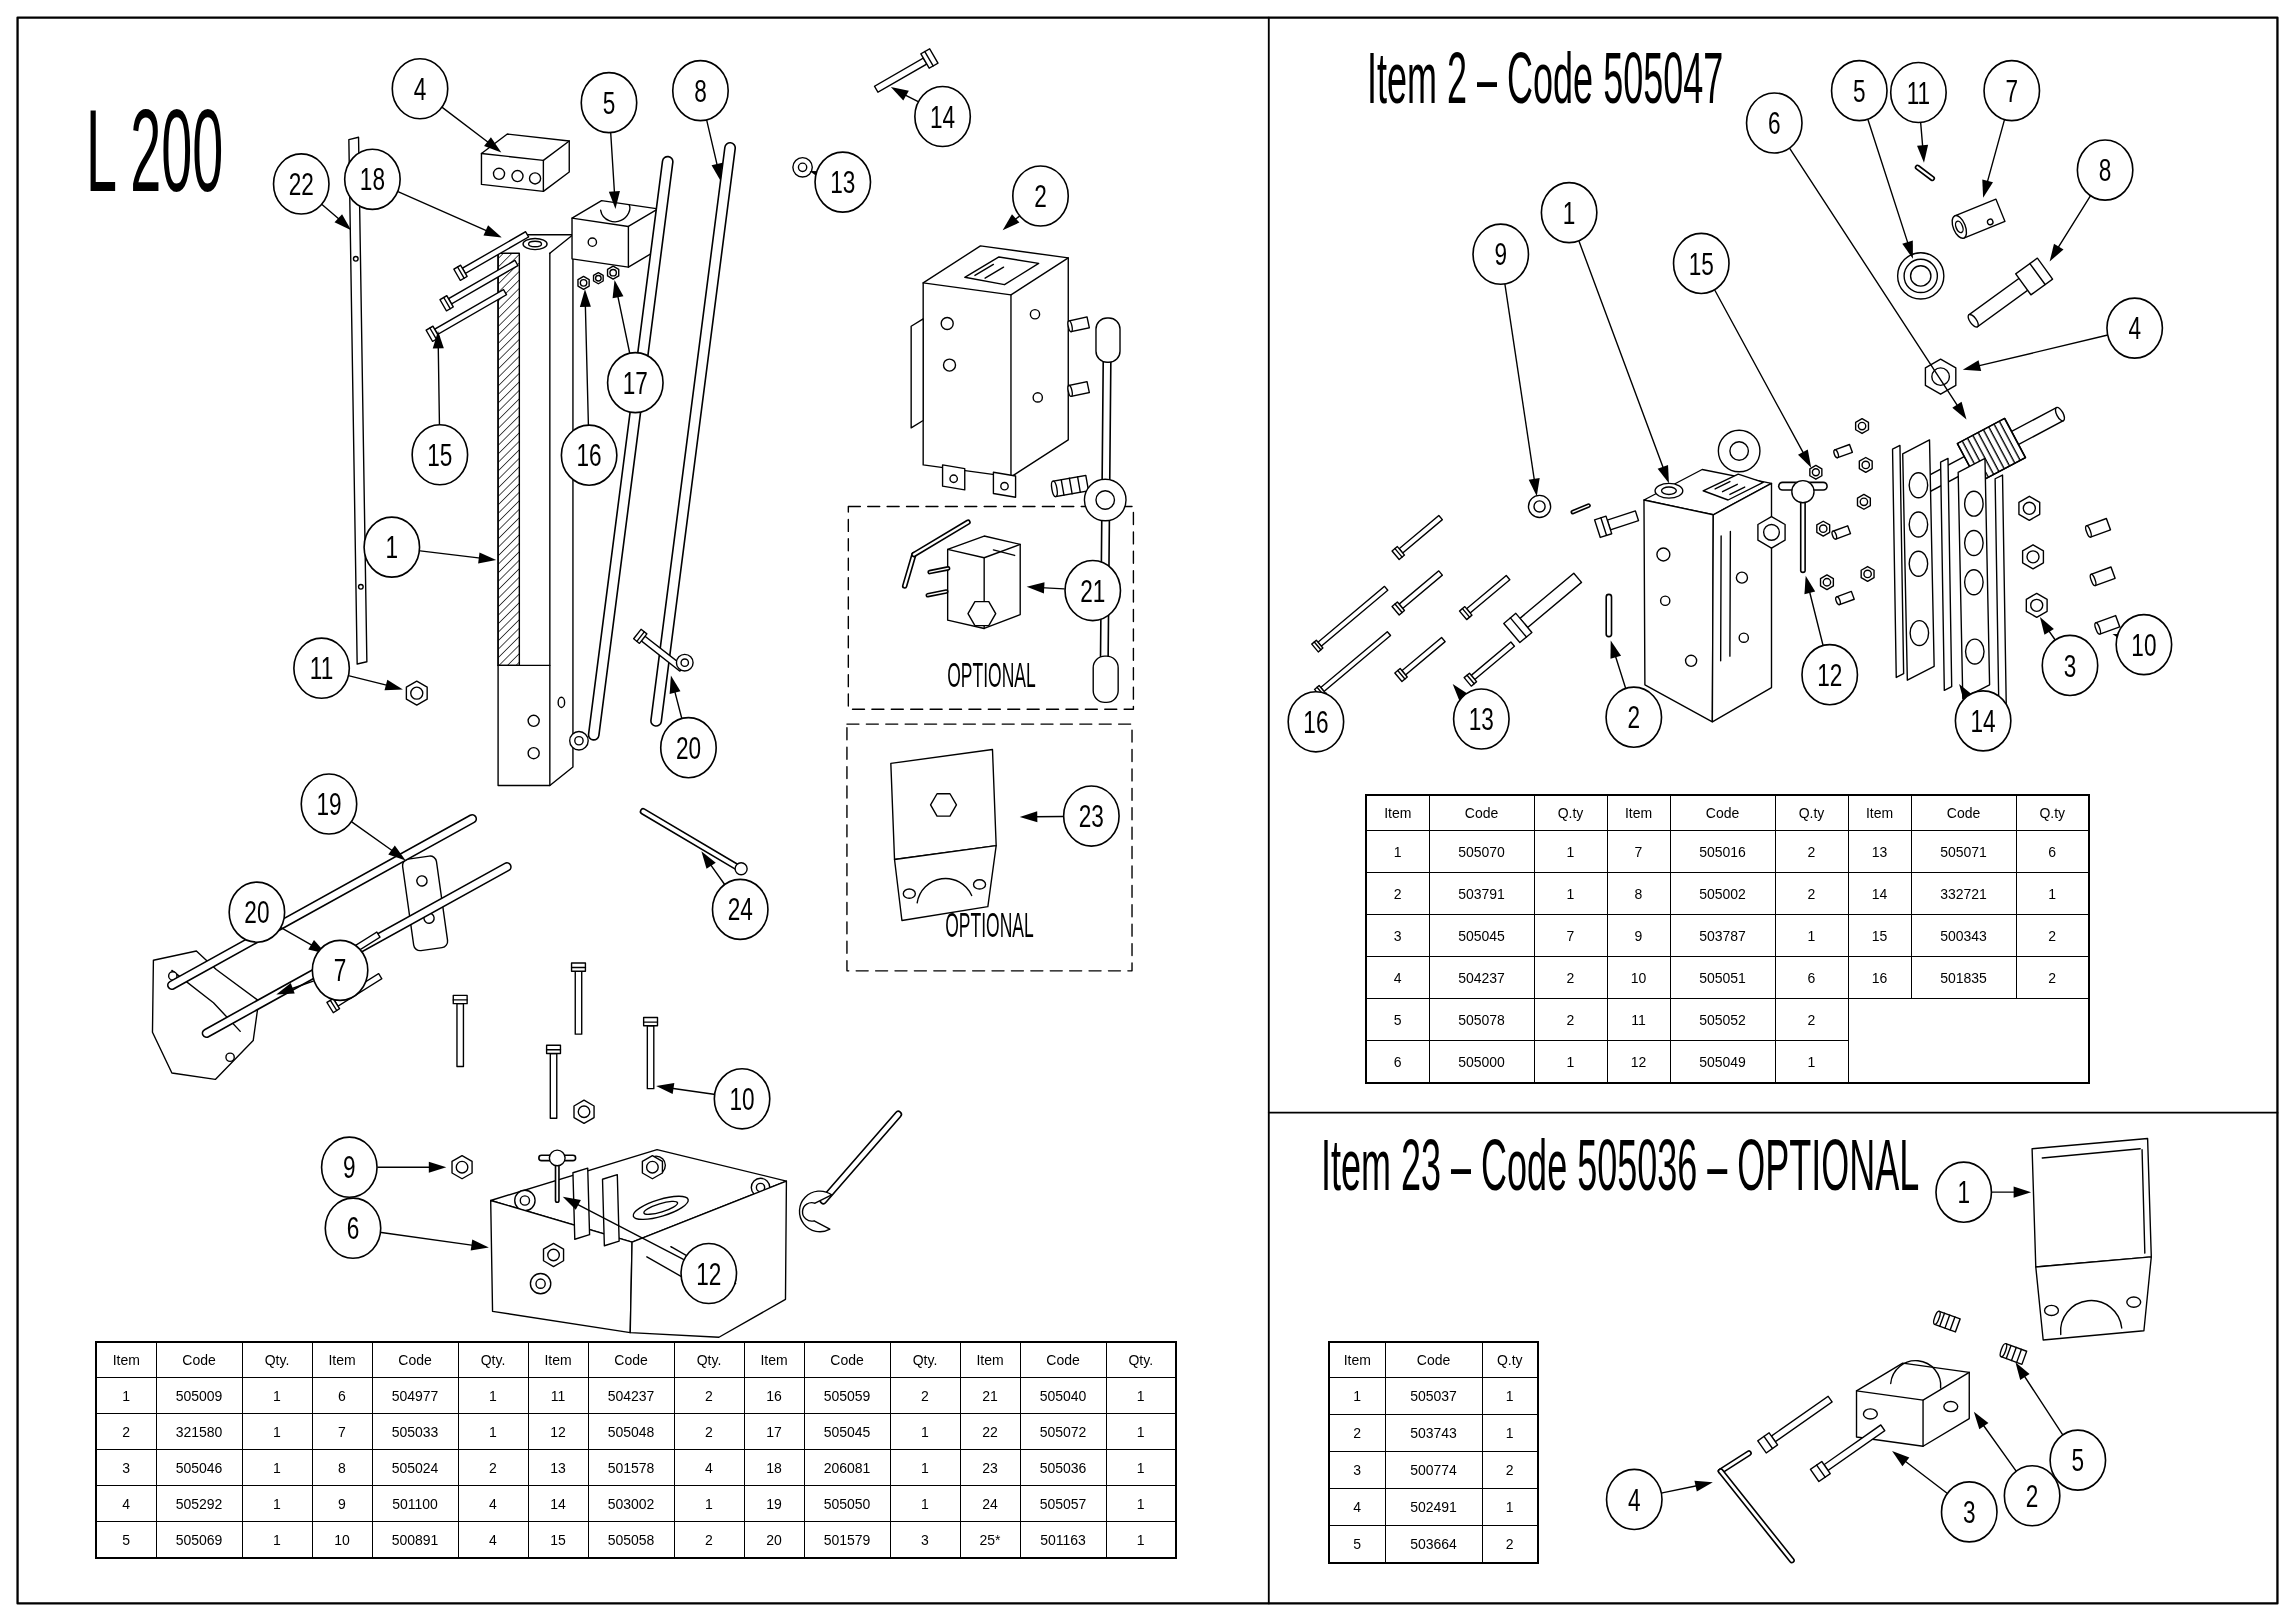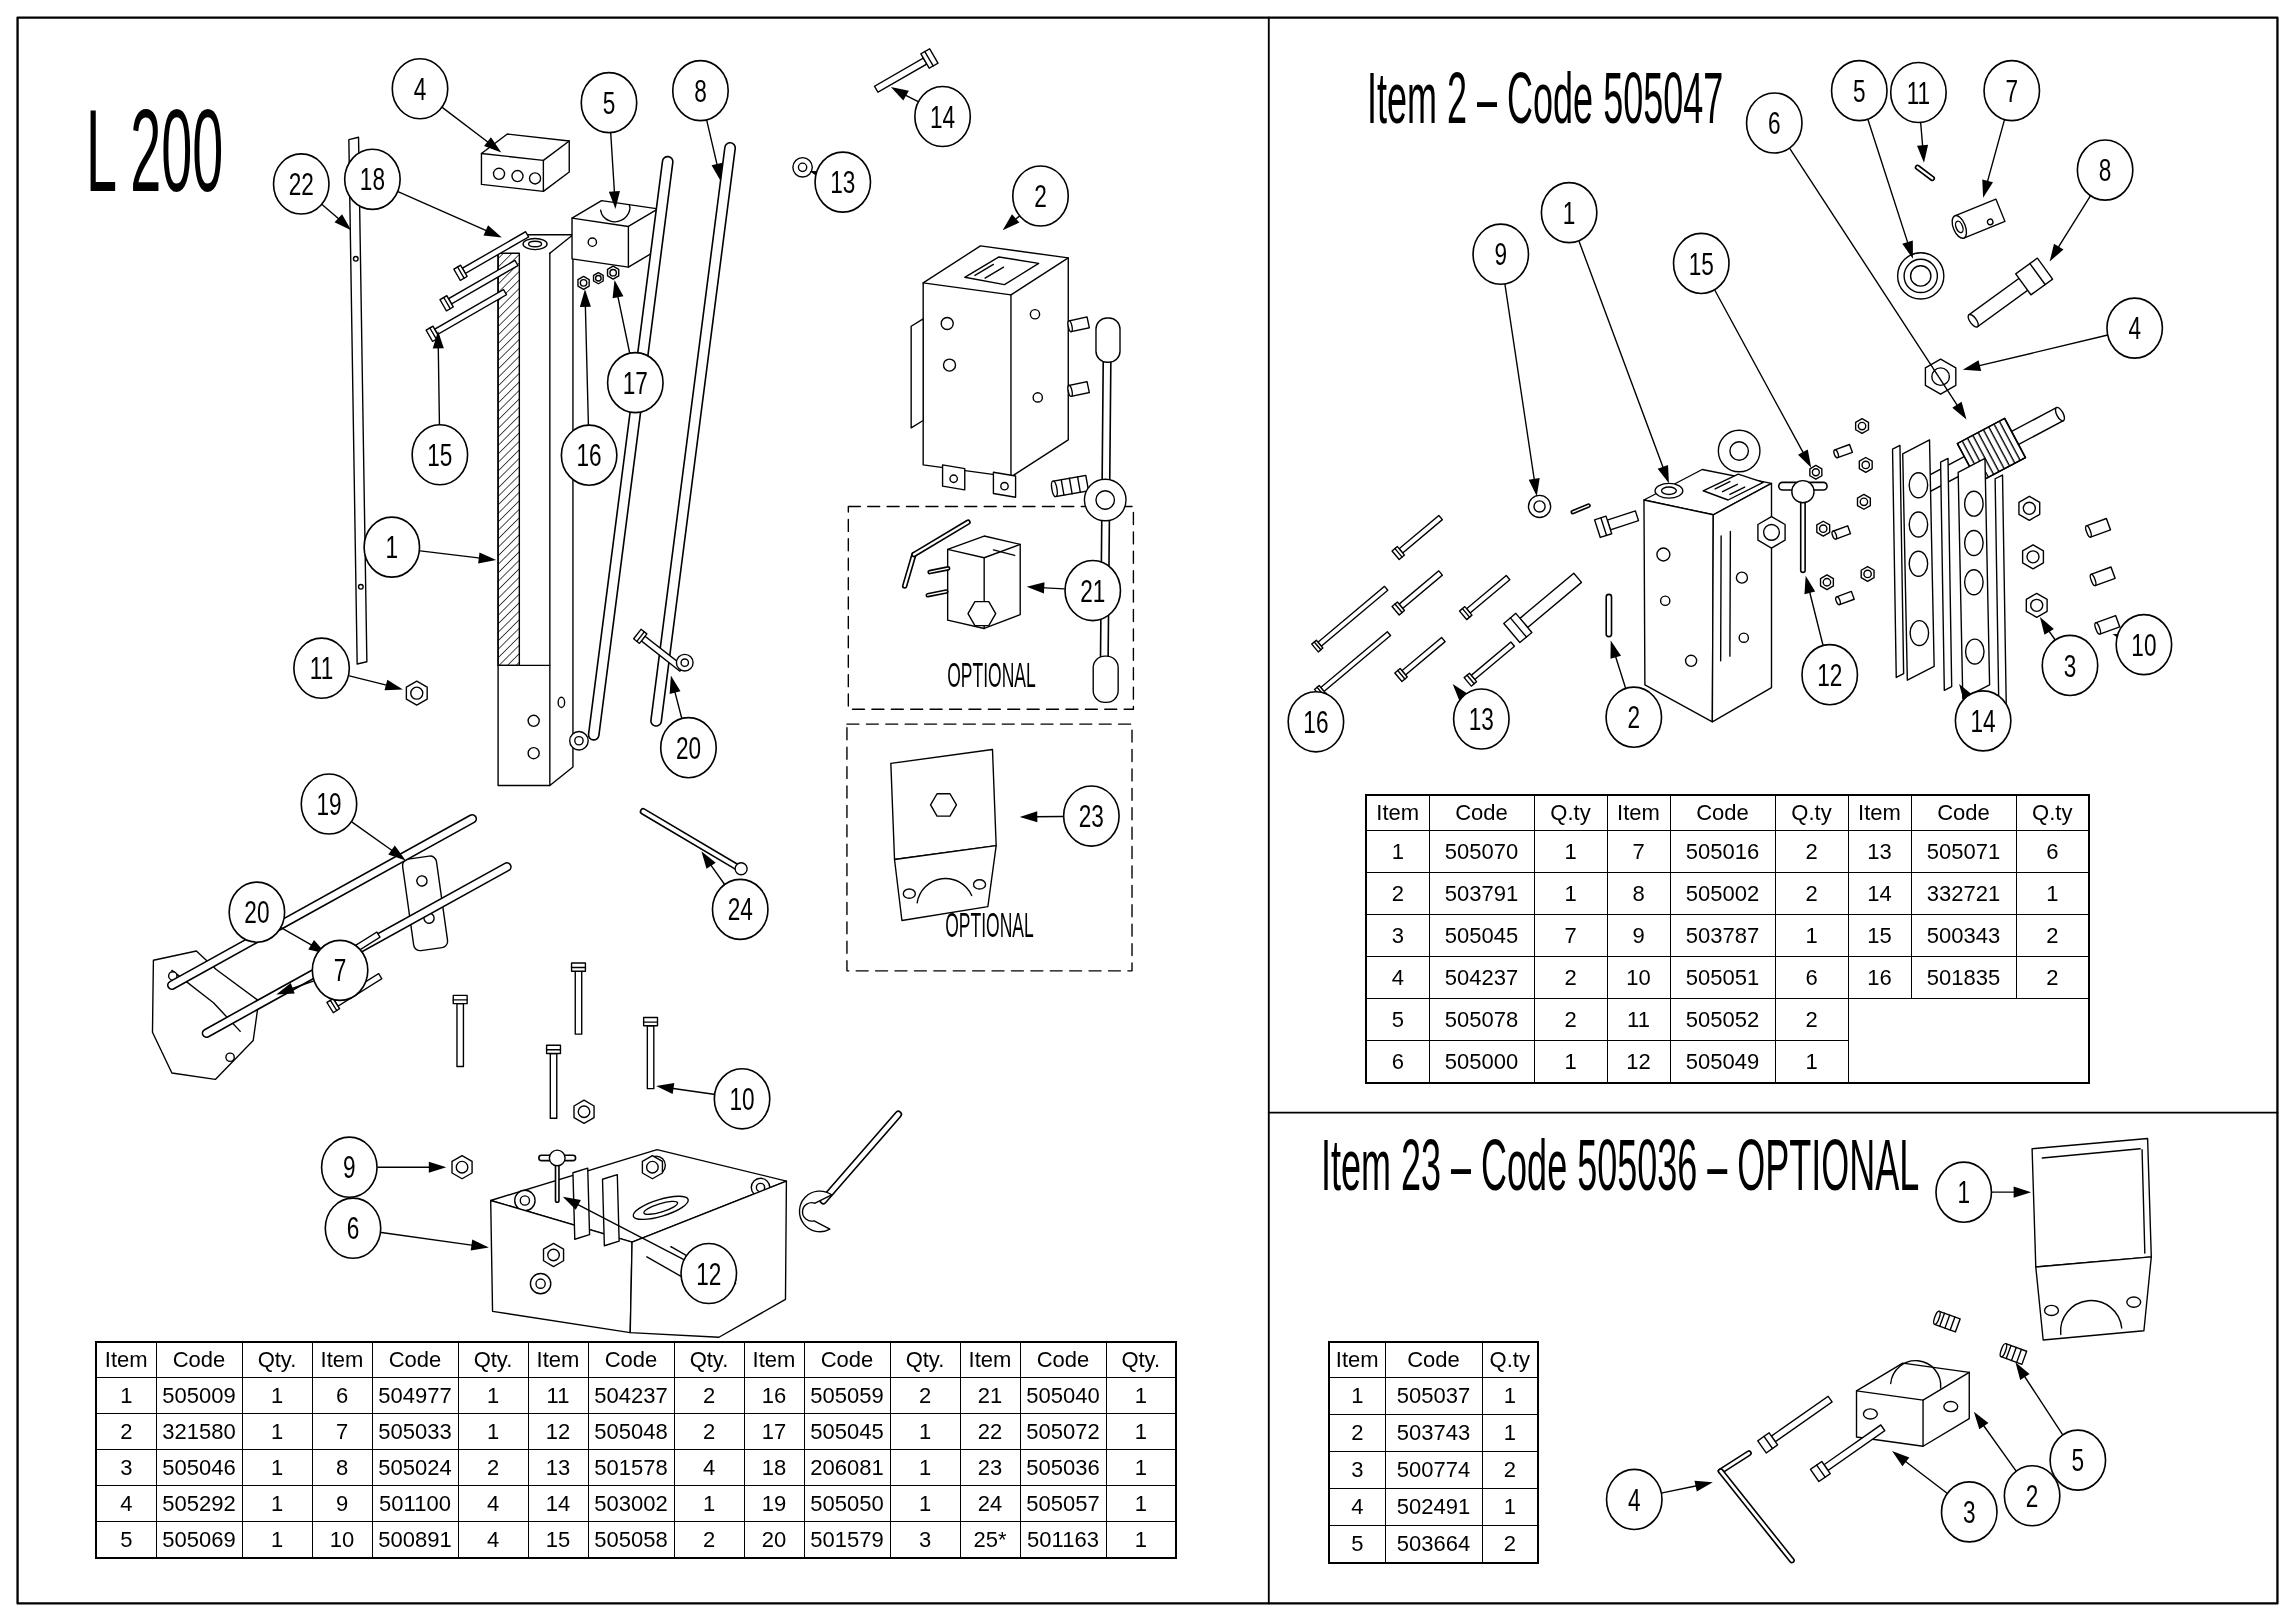--- a/index.html
+++ b/index.html
@@ -7,30 +7,30 @@
         font-family:"Liberation Sans",sans-serif;color:#000;}
   #diagram{position:absolute;left:0;top:0;width:2295px;height:1621px;}
   .f{fill:#fff;}
   .dk{fill:#000;stroke:none;}
   .dash{fill:none;stroke-dasharray:26 16;}
   .btxt{font-family:"Liberation Sans",sans-serif;font-size:68px;fill:#000;stroke:none;}
   .cad-title{position:absolute;line-height:1;white-space:nowrap;}
   .sx{display:inline-block;transform-origin:0 0;}
   #t-l200{left:86px;top:93px;font-size:116px;}
   #t-l200 .sx{transform:scaleX(0.48);}
-  #t-item2{left:1367px;top:62px;font-size:72px;}
+  #t-item2{left:1367px;top:42px;font-size:72px;}
   #t-item2 .sx{transform:scaleX(0.50);}
   #t-item23{left:1321px;top:1129px;font-size:72px;}
   #t-item23 .sx{transform:scaleX(0.50);}
   .optlabel{position:absolute;text-align:center;line-height:1;font-size:35px;}
   .optlabel .sx{transform-origin:50% 0;transform:scaleX(0.5);}
   #opt1{left:849px;top:657px;width:285px;}
   #opt2{left:847px;top:907px;width:285px;}
   .ptable{position:absolute;border-collapse:collapse;table-layout:fixed;background:#fff;
-          font-size:22px;border:2.3px solid #000;}
+          font-size:14px;border:2.3px solid #000;}
   .ptable th,.ptable td{border:1.4px solid #000;text-align:center;font-weight:400;padding:0;overflow:hidden;}
   .ptable th{height:34px;}
   .ptable td{height:35px;}
   #table-main{left:95px;top:1341px;}
   #table-item2{left:1365px;top:794px;}
   #table-item2 td{height:41px;}
   #table-item23{left:1328px;top:1341px;}
   #table-item23 td{height:36px;}
   .ptable .blank{border:none;background:#fff;}
 </style>

